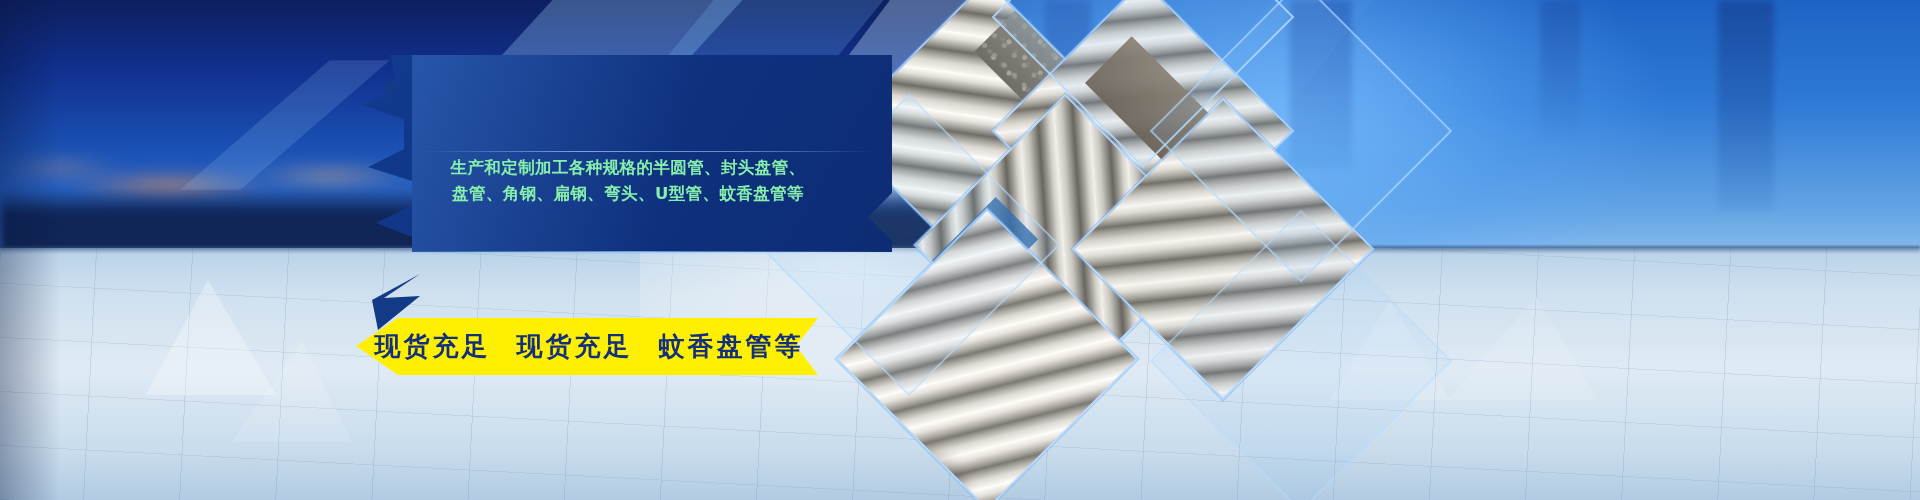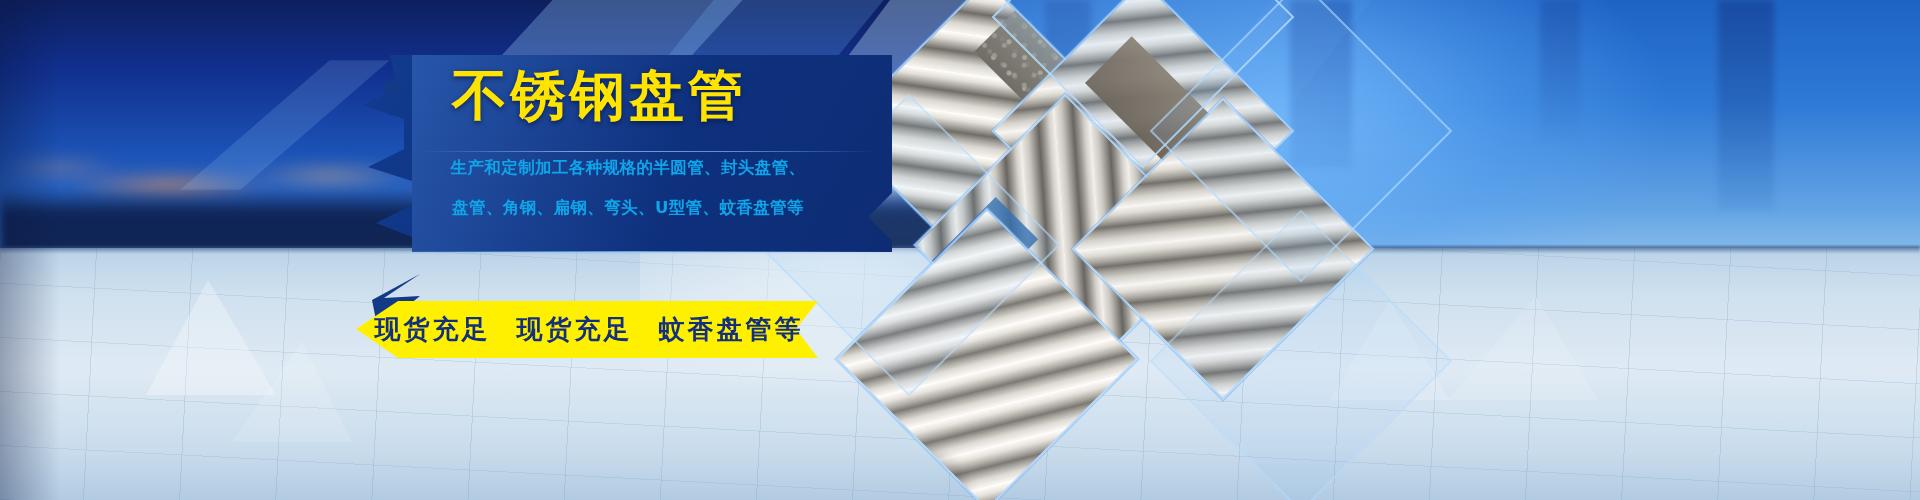--- a/index.html
+++ b/index.html
@@ -164,28 +164,28 @@
   }
 
   .title-main{
     position:absolute; left:100px; top:12px; width:420px;
     font-size:55px; font-weight:700; color:#ffe400; letter-spacing:4px;
     line-height:1.02; white-space:nowrap;
     text-shadow:0 2px 5px rgba(0,10,50,.6);
   }
   .sub-line{
     position:absolute; left:56px; width:440px; text-align:center;
-    font-size:16.5px; font-weight:700; color:#0ea5e9; letter-spacing:.4px;
+    font-size:16.5px; font-weight:700; color:#86efac; letter-spacing:.4px;
     white-space:nowrap;
   }
   .sub-line.l1{ top:102px; }
-  .sub-line.l2{ top:142px; }
-
-  
-  #yellow-ribbon{ position:absolute; left:356px; top:301px; width:462px; height:57px; }
+  .sub-line.l2{ top:128px; }
+
+  
+  #yellow-ribbon{ position:absolute; left:356px; top:318px; width:462px; height:57px; }
   .yr-body{
     position:absolute; left:0; top:0; width:462px; height:57px;
     background:#fff000;
     clip-path:polygon(42px 0, 462px 0, 440px 28px, 462px 57px, 42px 57px, 0 28px);
   }
   .yr-text{
     position:absolute; left:42px; top:0; width:382px; height:57px;
     display:flex; align-items:center; justify-content:center; gap:26px;
     font-size:26px; font-weight:700; color:#13307f; letter-spacing:3px;
     white-space:nowrap;
@@ -267,21 +267,20 @@
     <div class="dmd-glass" style="left:374px;top:36px;opacity:.75;"></div>
     <div class="dmd-glass" style="left:374px;top:266px;opacity:.6;"></div>
   </div>
 
   <div id="blue-panel">
     <div class="bp-main"></div>
     <div class="bp-shine"></div>
     <div class="bp-hr"></div>
     <div class="bp-bottomline"></div>
 
-    <div class="title-main">不锈钢盘管</div>
 
     <div class="sub-line l1">生产和定制加工各种规格的半圆管、封头盘管、</div>
 
     <div class="sub-line l2">盘管、角钢、扁钢、弯头、U型管、蚊香盘管等</div>
   </div>
 
   <div id="yellow-ribbon">
     <div class="yr-body"></div>
     <div class="yr-text">
       <span>现货充足</span>

